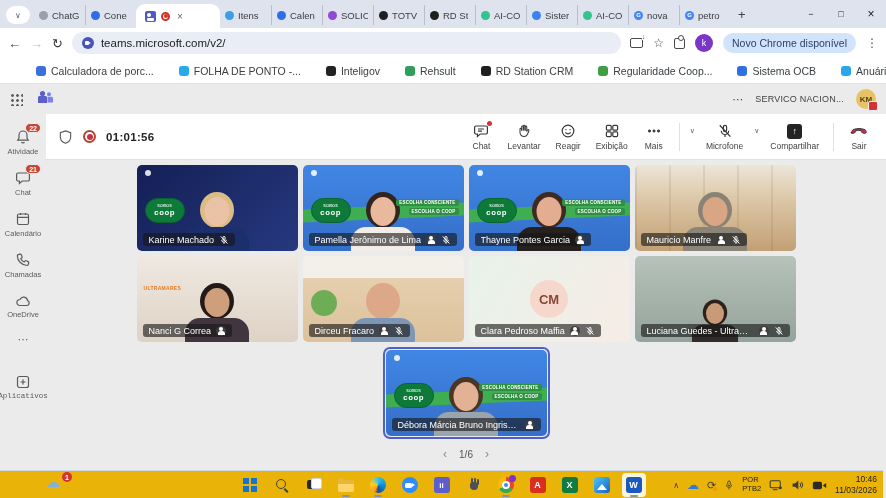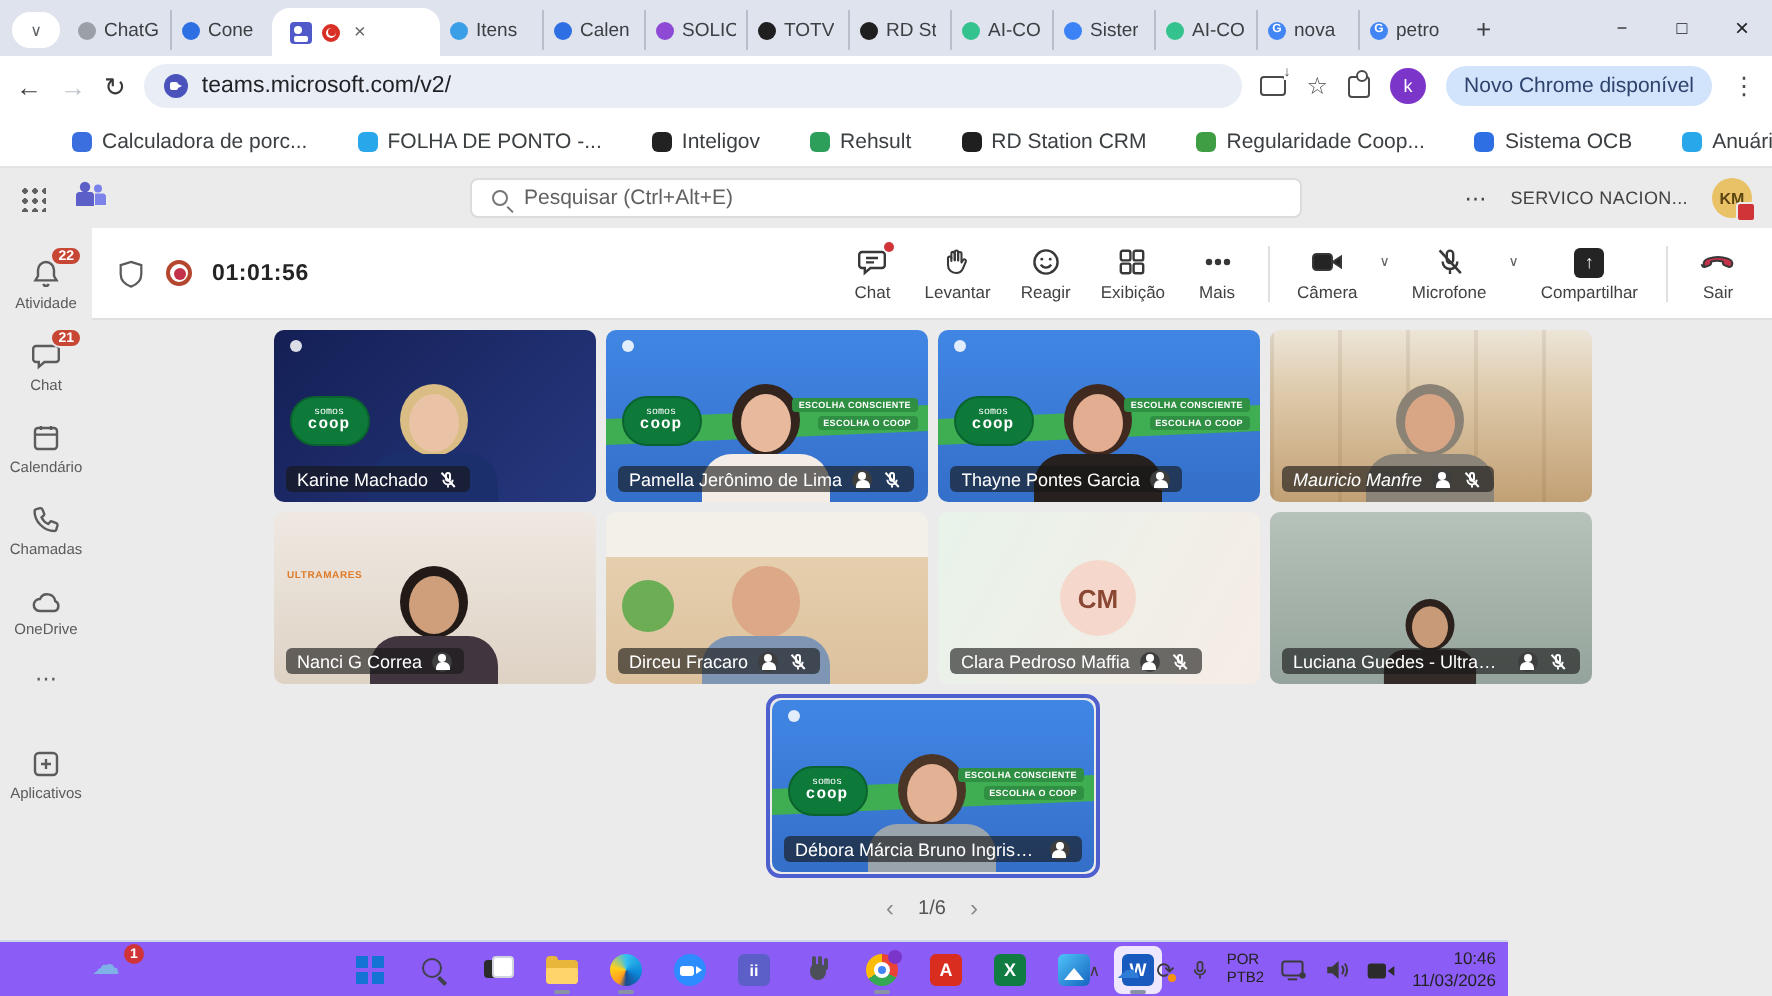--- a/index.html
+++ b/index.html
@@ -77,21 +77,21 @@
   .avatar-km::after { content:""; position:absolute; right:-2px; bottom:-2px; width:8px; height:8px; border-radius:2px; background:#d13438; border:1.5px solid #ebebeb; }
 
   
   .teams-body { display:flex; height:356px; }
   .rail { width:46px; background:#ebebeb; padding-top:8px; display:flex; flex-direction:column; align-items:center; }
   .rail-item { width:46px; height:40px; display:flex; flex-direction:column; align-items:center; justify-content:center; gap:2px; position:relative; margin-bottom:1px; }
   .rail-item .rlabel { font-size:7.5px; color:#5b5b5b; }
   .rail-item svg { stroke:#5b5b5b; }
   .rbadge { position:absolute; top:1px; right:5px; background:#c74634; color:#fff; font-size:7px; font-weight:bold; border-radius:7px; padding:0.5px 3px; border:1.5px solid #ebebeb; }
   .rail-dots { height:24px; font-size:11px; color:#5b5b5b; display:flex; align-items:center; }
-  .rail-apps { margin-top:16px; }
+  .rail-apps { margin-top:16px;font-family:Liberation Mono, monospace; }
 
   .content { flex:1; display:flex; flex-direction:column; }
 
   
   .mtoolbar { height:46px; background:#fff; border-bottom:1px solid #e0e0e0; display:flex; align-items:center; padding:0 10px 0 12px; }
   .mleft { display:flex; align-items:center; gap:10px; }
   .rec-ind { width:13px; height:13px; border-radius:50%; border:2px solid #b4452e; position:relative; }
   .rec-ind::before { content:""; position:absolute; inset:1.5px; border-radius:50%; background:#c4314b; }
   .timer { font-size:11.5px; color:#242424; font-weight:bold; letter-spacing:.3px; }
   .mbtns { margin-left:auto; display:flex; align-items:center; gap:3px; }
@@ -131,21 +131,21 @@
   .pname { color:#fff; font-size:9px; white-space:nowrap; overflow:hidden; text-overflow:ellipsis; }
   .pbadge { width:10px; height:10px; border-radius:50%; background:#3e3e3e; flex:none; position:relative; }
   .pbadge::before { content:""; position:absolute; left:3px; top:1.5px; width:4px; height:4px; border-radius:50%; background:#fff; }
   .pbadge::after { content:""; position:absolute; left:1.5px; top:5.5px; width:7px; height:3.5px; border-radius:3px 3px 0 0; background:#fff; }
   .pmic { flex:none; display:flex; }
   .pager { display:flex; justify-content:center; align-items:center; gap:12px; margin-top:8px; }
   .pager .arrow { font-size:12px; color:#8a8a8a; }
   .pager .pnum { font-size:10px; color:#555; }
 
   
-  .taskbar { position:absolute; left:0; bottom:0; width:754px; height:28px; background:#8b5cf6; border-top:1px solid #ccd6e8; }
+  .taskbar { position:absolute; left:0; bottom:0; width:883px; height:28px; background:#eab308; border-top:1px solid #ccd6e8; }
   .weather { position:absolute; left:46px; top:4px; width:24px; height:20px; }
   .weather::before { content:"☁"; font-size:14px; color:#7fb0e8; position:absolute; left:0; top:-1px; }
   .wbadge { position:absolute; top:-3px; right:-2px; background:#d13438; color:#fff; font-size:7px; font-weight:bold; border-radius:50%; width:10px; height:10px; display:flex; align-items:center; justify-content:center; }
   .tcenter { position:absolute; left:50%; top:2px; transform:translateX(-50%); display:flex; gap:8px; }
   .ticon { width:24px; height:24px; display:flex; align-items:center; justify-content:center; position:relative; border-radius:4px; }
   .ticon.run::after { content:""; position:absolute; bottom:0px; left:8px; right:8px; height:2px; border-radius:2px; background:#8a93a6; }
   .ticon.activeapp { background:rgba(255,255,255,.85); }
   .ti-start { width:14px; height:14px; background-image:linear-gradient(#1573d6,#1573d6),linear-gradient(#1573d6,#1573d6),linear-gradient(#1573d6,#1573d6),linear-gradient(#1573d6,#1573d6); background-size:6px 6px; background-position:0 0,8px 0,0 8px,8px 8px; background-repeat:no-repeat; }
   .ti-search { width:14px; height:14px; position:relative; }
   .ti-search::before { content:""; position:absolute; left:1px; top:1px; width:8px; height:8px; border:1.7px solid #40414a; border-radius:50%; }
@@ -345,24 +345,20 @@
 <div class="teams-header">
   <span class="waffle"></span>
   <span class="tlogo">
     <svg width="17" height="14" viewBox="0 0 17 14">
         <circle cx="5.5" cy="3.5" r="2.6" fill="#5b5fc7"></circle>
         <circle cx="12" cy="4.2" r="2" fill="#7b83eb"></circle>
         <path d="M1 7.6c0-.9.7-1.6 1.6-1.6h5.8c.9 0 1.6.7 1.6 1.6V13H1z" fill="#5b5fc7"></path>
         <path d="M10.5 6.8h4c.9 0 1.5.7 1.5 1.6v4.1h-5.5z" fill="#7b83eb"></path>
       </svg>
   </span>
-  <div class="tsearch">
-    <span class="mag"></span>
-    <span class="ph">Pesquisar (Ctrl+Alt+E)</span>
-  </div>
   <div class="th-right">
     <span class="g g-ellipsis" style="font-size:11px;color:#424242;"></span>
     <span class="org">SERVICO NACION...</span>
     <span class="avatar-km">KM</span>
   </div>
 </div>
 
 <div class="teams-body">
 
   <div class="rail">
@@ -468,29 +464,20 @@
           <span class="mico">
               <svg width="16" height="16" viewBox="0 0 16 16">
                 <circle cx="3.5" cy="8" r="1.1" fill="#383838"></circle>
                 <circle cx="8" cy="8" r="1.1" fill="#383838"></circle>
                 <circle cx="12.5" cy="8" r="1.1" fill="#383838"></circle>
               </svg>
             </span>
           <span class="mlabel">Mais</span>
         </div>
         <span class="mdiv"></span>
-        <div class="mbtn">
-          <span class="mico">
-              <svg width="17" height="16" viewBox="0 0 17 16">
-                <rect x="1.5" y="4" width="9.5" height="8" rx="1.8" fill="#242424"></rect>
-                <path d="M12 7.6 15.5 5.3v5.4L12 8.4Z" fill="#242424"></path>
-              </svg>
-            </span>
-          <span class="mlabel">Câmera</span>
-        </div>
         <span class="chev g g-chev"></span>
         <div class="mbtn">
           <span class="mico">
               <svg width="16" height="16" viewBox="0 0 16 16" fill="none" stroke="#383838" stroke-width="1.2">
                 <rect x="6.4" y="2.3" width="3.2" height="6.2" rx="1.6"></rect>
                 <path d="M4.3 7.8a3.7 3.7 0 0 0 7.4 0M8 11.5V14"></path>
                 <path d="M2.8 2.2 13.4 13.6" stroke-width="1.3"></path>
               </svg>
             </span>
           <span class="mlabel">Microfone</span>
@@ -601,21 +588,21 @@
 
       <div class="plate">
         <span class="pname">Thayne Pontes Garcia</span>
         <span class="pbadge"></span>
 
       </div>
     </div>
   </div>
 
   <div class="tilewrap">
-    <div class="tile" style="background: linear-gradient(rgb(236, 229, 216) 0%, rgb(220, 199, 166) 40%, rgb(194, 160, 117) 100%); font-style: italic;">
+    <div class="tile" style="background: linear-gradient(rgb(236, 229, 216) 0%, rgb(220, 199, 166) 40%, rgb(194, 160, 117) 100%);">
 
       <div class="wood"></div>
 
       <div class="person">
         <div class="hair" style="background: rgb(138, 130, 116);"></div>
         <div class="head" style="background: rgb(216, 165, 133);"></div>
         <div class="pbody" style="background: rgb(139, 133, 121);"></div>
       </div>
 
       <div class="plate">

